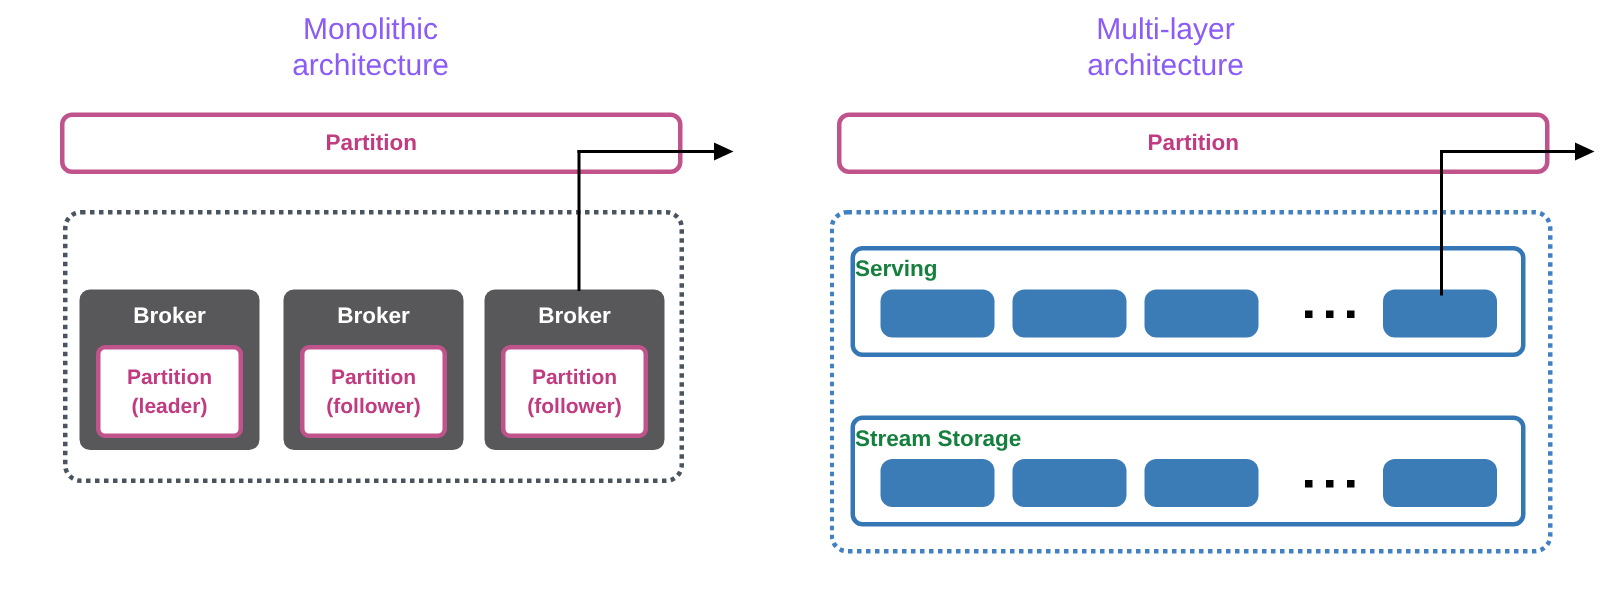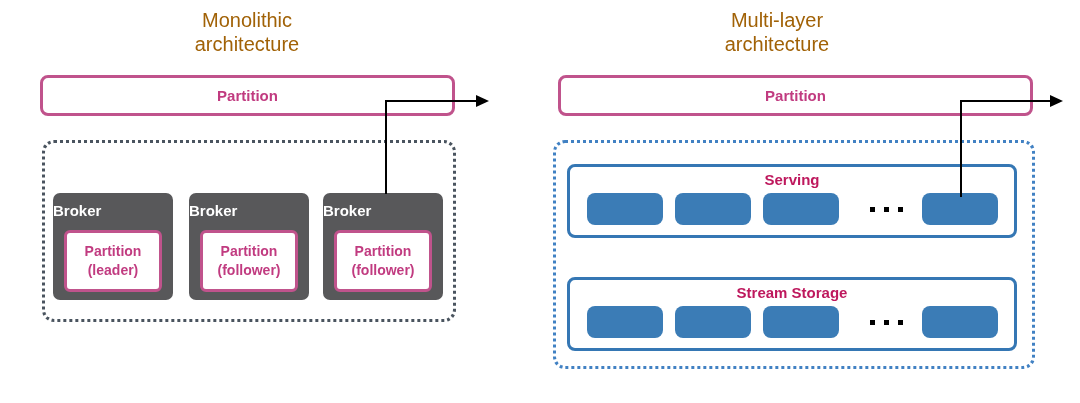--- a/index.html
+++ b/index.html
@@ -11,21 +11,21 @@
     font-family: "Liberation Sans", sans-serif;
     overflow: hidden;
   }
   .title {
     position: absolute;
     top: 8px;
     width: 240px;
     text-align: center;
     font-size: 20px;
     line-height: 24px;
-    color: #a16207;
+    color: #8b5cf6;
   }
   .title-left  { left: 127px; }
   .title-right { left: 657px; }
 
   .pbar {
     position: absolute;
     top: 75px;
     height: 35px;
     background: #ffffff;
     border: 3px solid #c0538c;
@@ -55,20 +55,21 @@
     border-radius: 12px;
   }
 
   .broker {
     position: absolute;
     top: 193px;
     width: 120px; height: 107px;
     background: #58585a;
     border-radius: 7px;
     color: #ffffff;
+    text-align: center;
   }
   .broker-1 { left: 53px; }
   .broker-2 { left: 189px; }
   .broker-3 { left: 323px; }
   .broker-label {
     font-weight: bold;
     font-size: 15px;
     padding-top: 9px;
   }
   .pinner {
@@ -92,24 +93,23 @@
     position: absolute;
     left: 567px;
     width: 444px; height: 68px;
     background: #ffffff;
     border: 3px solid #3577b4;
     border-radius: 8px;
   }
   .layer-serving { top: 164px; }
   .layer-stream  { top: 277px; }
   .layer-label {
-    text-align: center;
     font-weight: bold;
     font-size: 15px;
-    color: #be185d;
+    color: #15803d;
     padding-top: 4px;
   }
   .chip-row {
     display: flex;
     align-items: center;
     padding: 5px 16px 0 17px;
   }
   .chip {
     width: 76px; height: 32px;
     background: #3b7cb6;

